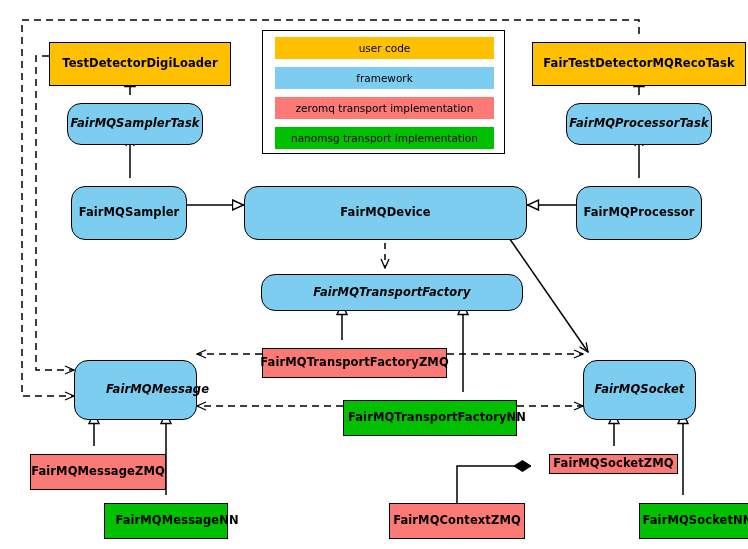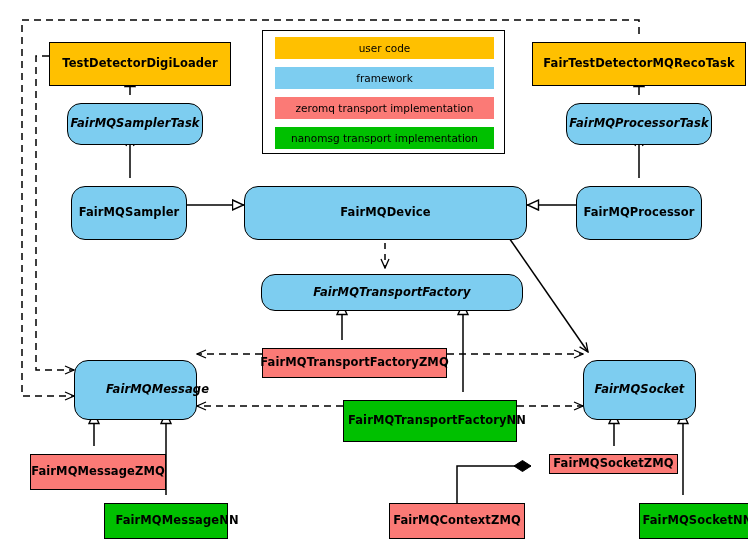--- a/index.html
+++ b/index.html
@@ -102,21 +102,21 @@
   <div class="node c-frame" style="left:71px;top:178px;width:116px;height:54px;">FairMQSampler</div>
 
   <div class="node c-frame" style="left:244px;top:178px;width:283px;height:54px;">FairMQDevice</div>
 
   <div class="node c-frame" style="left:576px;top:178px;width:126px;height:54px;">FairMQProcessor</div>
 
   <div class="node c-frame abstract" style="left:261px;top:266px;width:262px;height:37px;font-style:italic;">FairMQTransportFactory</div>
 
   <div class="node c-zmq" style="left:262px;top:340px;width:185px;height:30px;">FairMQTransportFactoryZMQ</div>
 
-  <div class="node c-nn" style="left:343px;top:392px;width:174px;height:42px;padding-left:14px;">FairMQTransportFactoryNN</div>
+  <div class="node c-nn" style="left:343px;top:392px;width:174px;height:36px;padding-left:14px;">FairMQTransportFactoryNN</div>
 
   <div class="node c-frame abstract" style="left:74px;top:352px;width:123px;height:60px;padding-left:44px;">FairMQMessage</div>
 
   <div class="node c-frame abstract" style="left:583px;top:352px;width:113px;height:60px;">FairMQSocket</div>
 
   <div class="node c-zmq" style="left:30px;top:446px;width:136px;height:36px;">FairMQMessageZMQ</div>
 
   <div class="node c-nn" style="left:104px;top:495px;width:124px;height:36px;padding-left:22px;">FairMQMessageNN</div>
 
   <div class="node c-zmq" style="left:549px;top:446px;width:129px;height:20px;text-align:right;">FairMQSocketZMQ</div>

